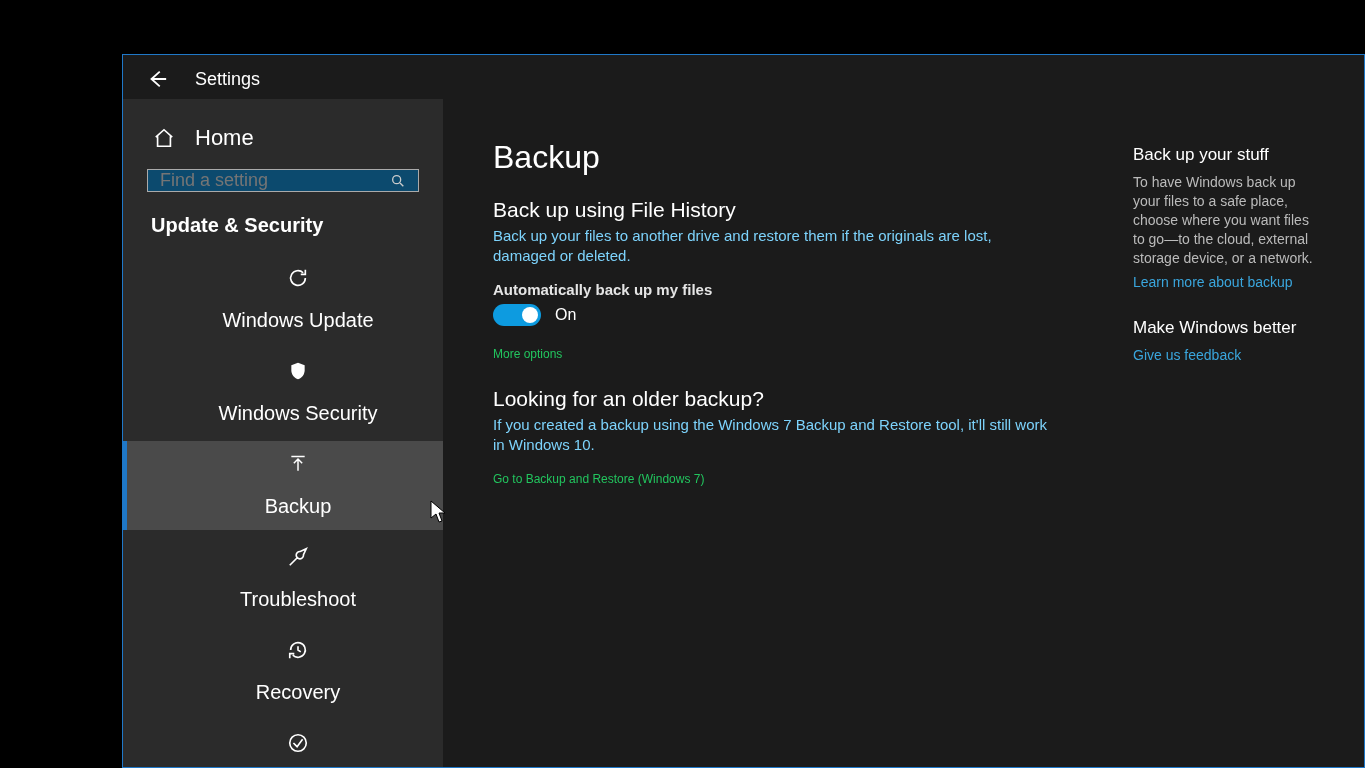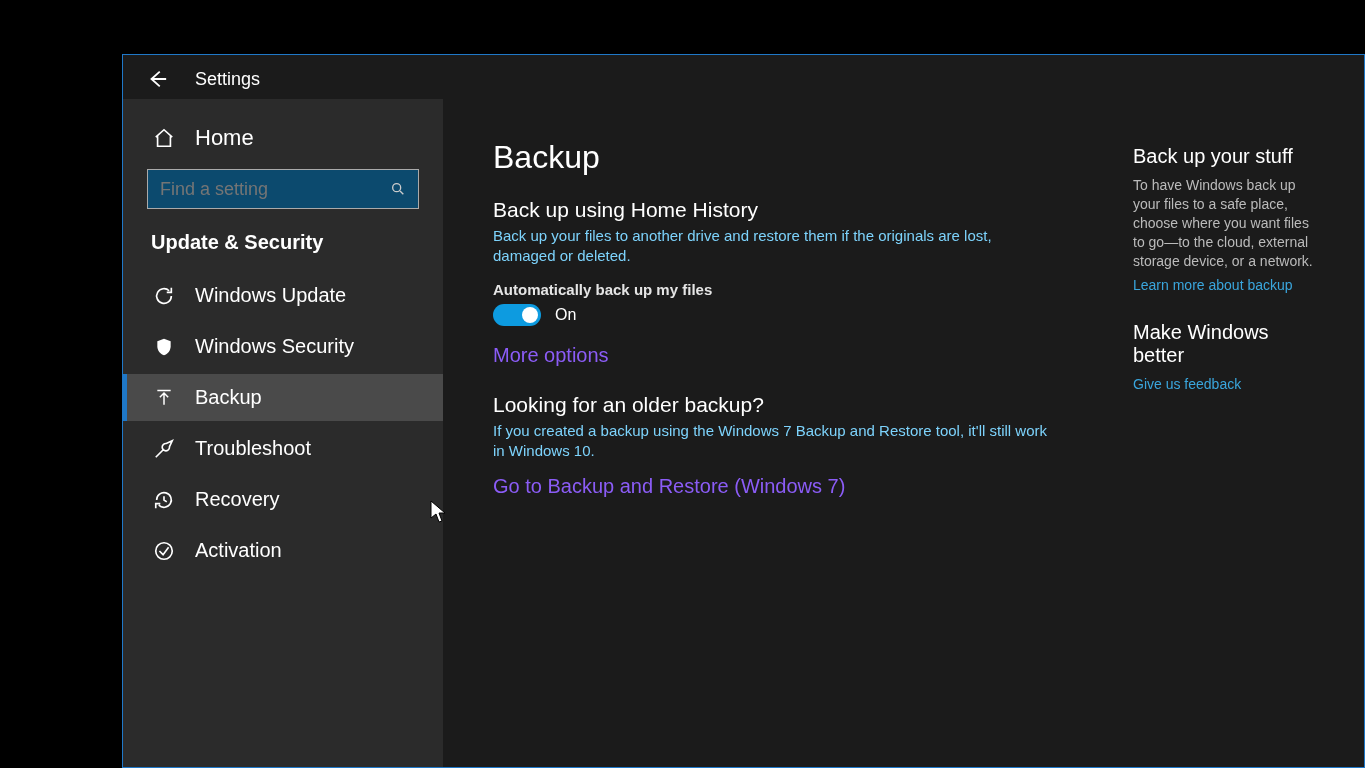--- a/index.html
+++ b/index.html
@@ -73,20 +73,21 @@
   .category-label {
     font-size: 20px;
     font-weight: 600;
     padding: 4px 28px 14px 28px;
   }
   .nav-item {
     display:flex;align-items:center;gap:20px;
     padding: 12px 0 12px 30px;
     font-size: 20px;
     cursor:pointer;
+    flex-direction:column;
   }
   .nav-item.selected {
     background: #4a4a4a;
     border-left: 4px solid #1f78c8;
     padding-left: 26px;
   }
   .nav-icon {
     width: 22px; height: 22px;
     display:flex;align-items:center;justify-content:center;
     flex-shrink:0;
@@ -135,32 +136,32 @@
   }
   .toggle-knob {
     position:absolute; right:3px; top:3px;
     width:16px;height:16px;border-radius:50%;
     background:#fff;
   }
   .toggle-state {
     font-size:16px;
   }
   .link {
-    color: #8b5cf6;
-    font-size: 20px;
+    color: #22c55e;
+    font-size: 12px;
     cursor:pointer;
     margin-bottom: 26px;
     display:inline-block;
   }
   .side-col {
     flex:1;
     padding-top: 6px;
   }
   .side-heading {
-    font-size: 20px;
+    font-size: 17px;
     margin-bottom: 8px;
   }
   .side-text {
     font-size: 14px;
     color: #bbb;
     line-height:1.35;
     margin-bottom: 6px;
   }
   .side-link {
     color: #3aa6dd;
@@ -268,21 +269,21 @@
             </svg>
         </span>
         <span>Activation</span>
       </div>
     </div>
 
     <div class="main">
       <div class="main-col">
         <h1 class="page-title">Backup</h1>
 
-        <div class="section-title">Back up using Home History</div>
+        <div class="section-title">Back up using File History</div>
         <div class="section-desc">Back up your files to another drive and restore them if the originals are lost, damaged or deleted.</div>
 
         <div class="toggle-label">Automatically back up my files</div>
         <div class="toggle-row">
           <div class="toggle">
             <div class="toggle-knob"></div>
           </div>
           <span class="toggle-state">On</span>
         </div>
 

